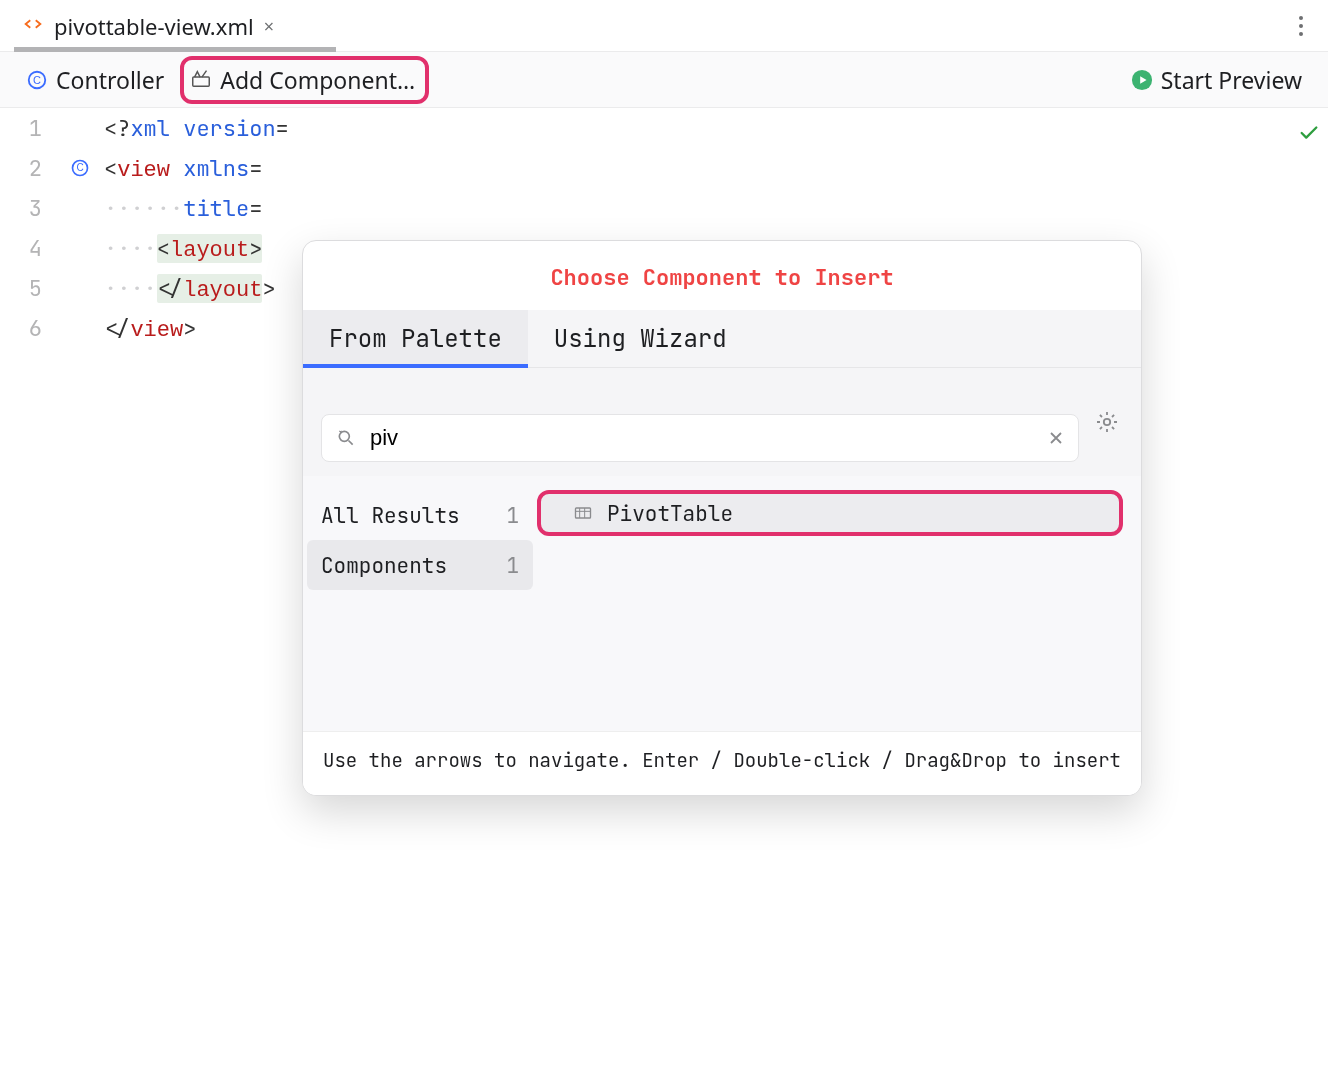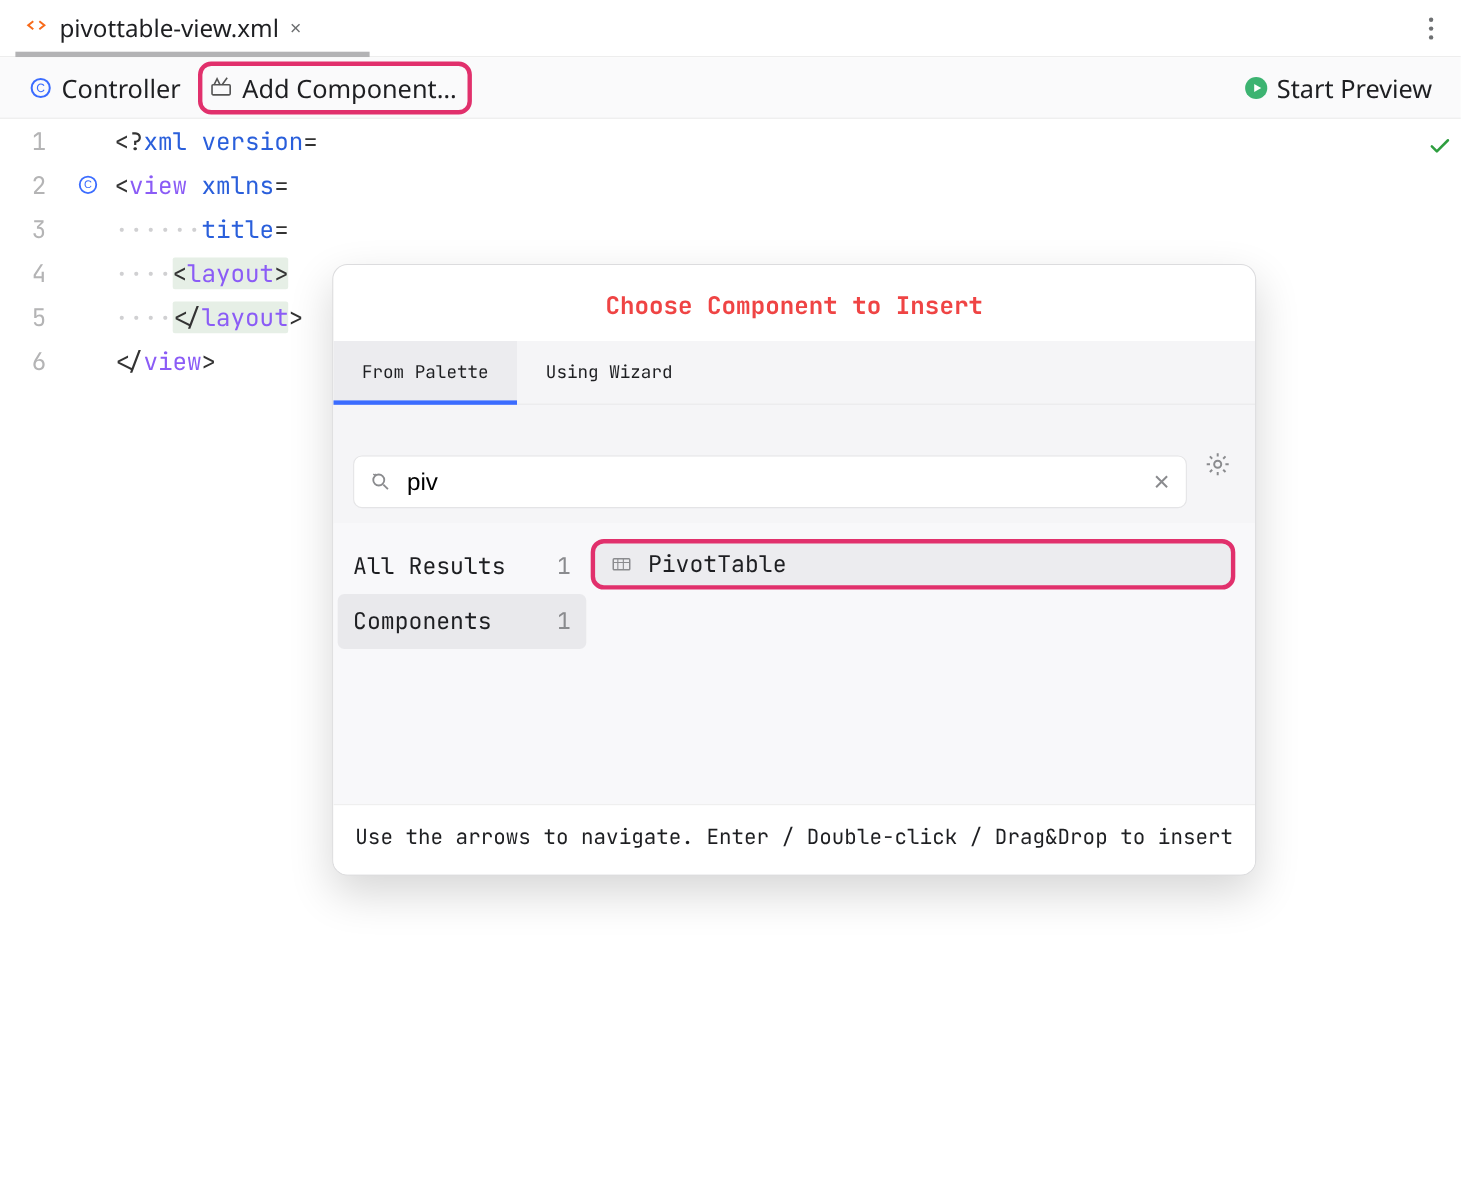--- a/index.html
+++ b/index.html
@@ -23,44 +23,44 @@
   
   .editor-area { position: relative; height: calc(1086px - 52px - 56px); font-family: "JetBrains Mono", "Fira Code", Menlo, Consolas, monospace; font-size: 22px; }
   .editor-area .gutter-icon { position: absolute; left: 66px; width: 28px; text-align: center; }
   .editor-area .check { position: absolute; right: 8px; top: 14px; color: #4caf50; }
   .line { display: flex; align-items: center; height: 40px; }
   .ln { width: 60px; text-align: right; padding-right: 18px; color: #b4b4b5; user-select: none; }
   .code { white-space: pre; }
   .line4-hl { position: absolute; left: 0; right: 160px; top: 120px; height: 40px; background: #f5f9fe; z-index: -1; }
   .tag-hl { background: #e6efe6; border-radius: 2px; }
   .kw-attr { color: #2a5fdb; }
-  .kw-tag { color: #8b5cf6; }
+  .kw-tag { color: #b91c1c; font-family: Liberation Mono, monospace; }
   .kw-punc { color: #333; }
   .whitespace-dots { color: #d0d0d2; }
 
   
   .popup { position: absolute; left: 302px; top: 132px; width: 840px; height: 556px; background: #fff; border: 1px solid #dcdcde; border-radius: 14px; box-shadow: 0 16px 40px rgba(0,0,0,.16); display: flex; flex-direction: column; overflow: hidden; }
   .popup-title { text-align: center; font-size: 22px; font-weight: 700; color: #ef4444; padding: 22px 0 18px; }
   .popup-tabs { display: flex; background: #f5f5f7; border-bottom: 1px solid #e6e6e8; height: 58px; }
-  .ptab { padding: 0 26px; display: flex; align-items: center; font-size: 16px; color: #1e1f22; cursor: pointer; position: relative; }
+  .ptab { padding: 0 26px; display: flex; align-items: center; font-size: 24px; color: #1e1f22; cursor: pointer; position: relative; }
   .ptab.active { background: #ececef; }
   .ptab.active::after { content: ""; position: absolute; left: 0; right: 0; bottom: -1px; height: 4px; background: #3b6cff; }
   .popup-search-row { display: flex; align-items: center; gap: 12px; padding: 14px 18px; background: #f5f5f7; }
   .search-box { flex: 1; display: flex; align-items: center; gap: 14px; background: #fff; border: 1px solid #e4e4e6; border-radius: 8px; height: 48px; padding: 0 14px; margin-top: 32px; }
   .search-box .sicon { color: #8a8b8e; display: flex; align-items: center; }
   .search-input { border: none; outline: none; flex: 1; font-size: 22px; background: transparent; }
   .search-clear { color: #8a8b8e; cursor: pointer; }
   .popup-gear { color: #8a8b8e; cursor: pointer; width: 32px; display: flex; justify-content: center; }
   .popup-body { display: flex; flex: 1; background: #f8f8fa; }
   .facets { width: 234px; padding: 14px 0 0 0; }
   .facet-item { display: flex; align-items: center; justify-content: space-between; height: 50px; padding: 0 18px; font-size: 21px; color: #1e1f22; }
   .facet-item .cnt { color: #8a8b8e; }
   .facet-item.selected { background: #e9e9ec; border-radius: 6px; margin: 0 4px; padding: 0 14px; }
   .results { flex: 1; padding: 14px 18px 0 0; }
-  .result-row { display: flex; align-items: center; gap: 14px; height: 46px; padding: 0 14px; background: #ececef; border: 4px solid #e1306c; border-radius: 12px; font-size: 21px; }
+  .result-row { display: flex; align-items: center; gap: 14px; height: 46px; padding: 0 32px; background: #ececef; border: 4px solid #e1306c; border-radius: 12px; font-size: 21px; }
   .result-row .ricon { color: #8a8b8e; display: flex; }
   .popup-hint { font-size: 19px; color: #1e1f22; padding: 16px 20px 22px; background: #fff; border-top: 1px solid #eee; }
 </style>
 </head>
 <body>
 
 <div class="tab-row">
   <div class="file-tab">
     <span>
       <svg width="22" height="22" viewBox="0 0 24 24">

